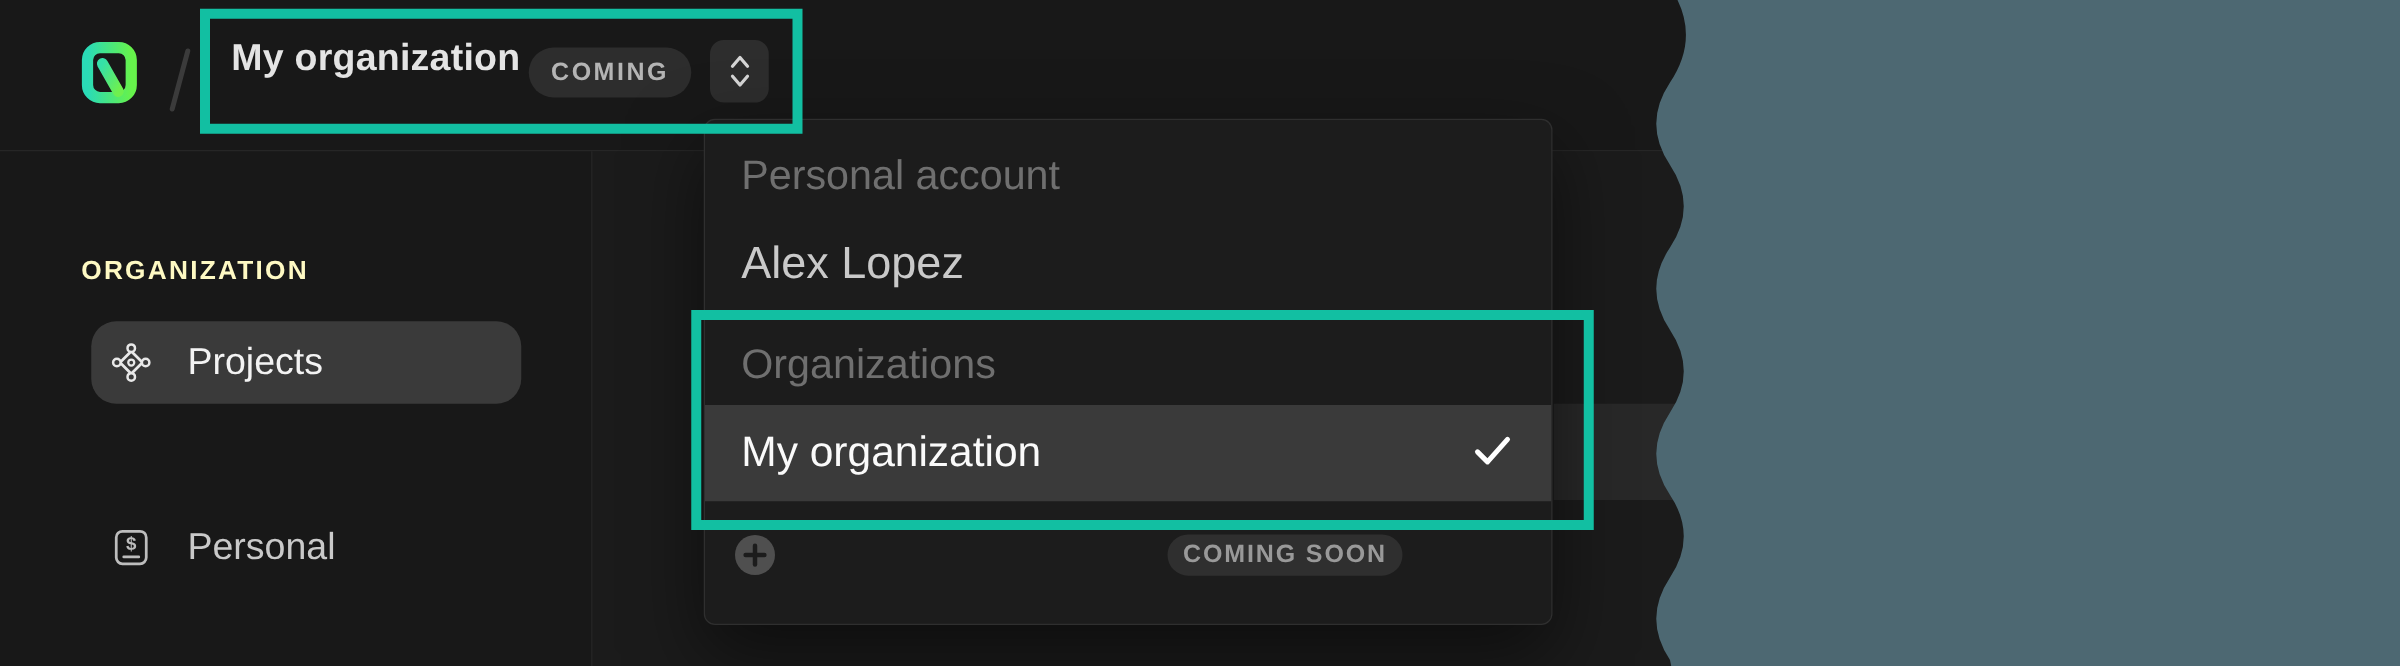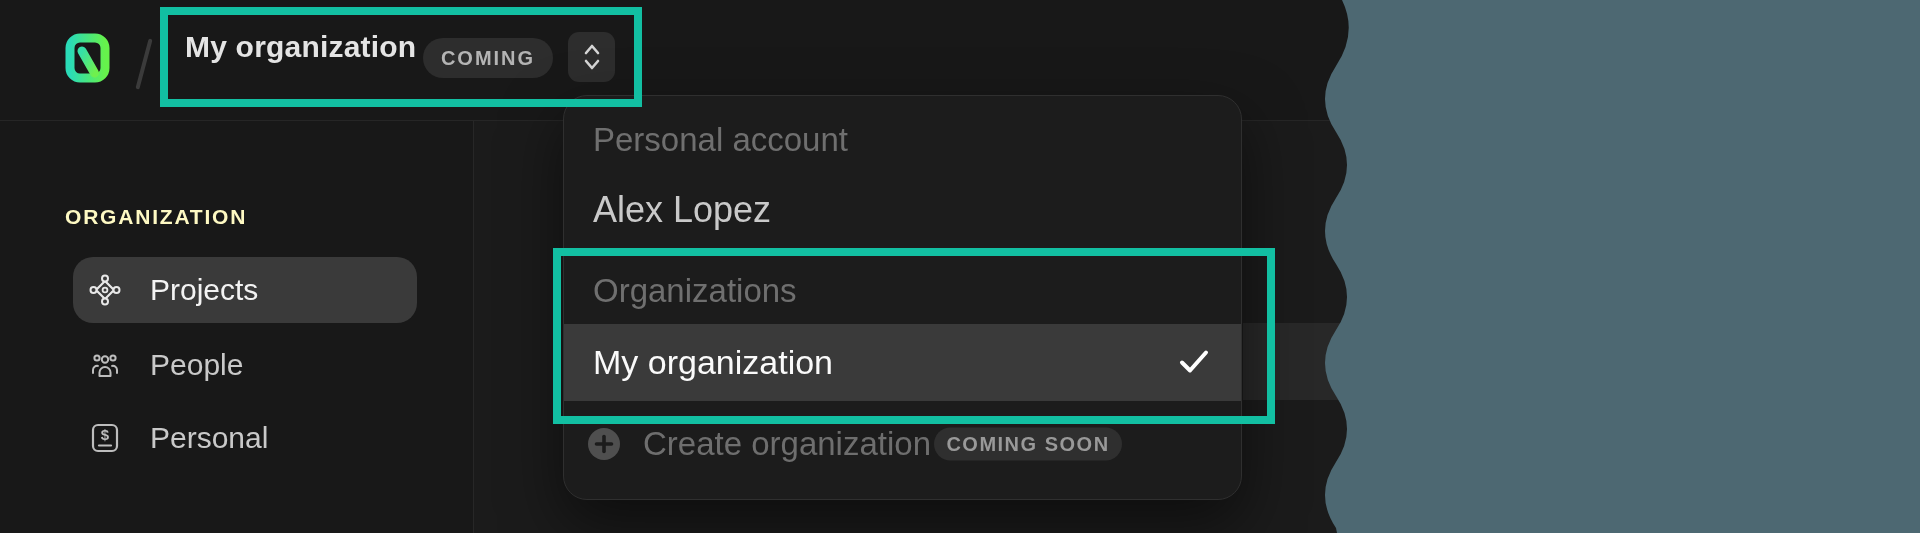--- a/index.html
+++ b/index.html
@@ -42,21 +42,21 @@
     display:flex; align-items:center; cursor:pointer;
   }
   .nav-item .nicon { margin-left:15px; width:34px; height:34px; display:flex; align-items:center; justify-content:center; }
   .nav-item .nlabel { margin-left:28px; font-size:30px; font-weight:500; color:#c9c9c9; }
   .nav-item.active { background:#3a3a3a; }
   .nav-item.active .nlabel { color:#f3f3f3; }
   .side-divider { position:absolute; left:473px; top:121px; width:1px; height:412px; background:#272727; }
   
   .panel {
     position:absolute; left:563px; top:95px; width:679px; height:405px;
-    background:#1c1c1c; border:1px solid #2f2f2f; border-radius:24px;
+    background:#1c1c1c; border:1px solid #2f2f2f; border-radius:9px;
     box-shadow:0 24px 60px rgba(0,0,0,.5); z-index:3;
   }
   .prow { position:absolute; left:0; width:100%; display:flex; align-items:center; }
   .prow .ptext { padding-left:29px; }
   .row-section { color:#6f6f6f; font-size:33px; font-weight:400; }
   .row-item   { color:#c9c9c9; font-size:36px; font-weight:400; cursor:pointer; }
   .row-selected {
     background:#3a3a3a; color:#fafafa; font-size:34px; font-weight:500; cursor:pointer;
   }
   .check { position:absolute; right:32px; top:50%; transform:translateY(-50%); }
@@ -126,33 +126,20 @@
         <circle cx="17" cy="5.5" r="3" fill="#3a3a3a" stroke="#e8e8e8" stroke-width="2"></circle>
         <circle cx="28.5" cy="17" r="3" fill="#3a3a3a" stroke="#e8e8e8" stroke-width="2"></circle>
         <circle cx="17" cy="28.5" r="3" fill="#3a3a3a" stroke="#e8e8e8" stroke-width="2"></circle>
         <circle cx="5.5" cy="17" r="3" fill="#3a3a3a" stroke="#e8e8e8" stroke-width="2"></circle>
         <circle cx="17" cy="17" r="2.4" fill="none" stroke="#e8e8e8" stroke-width="1.8"></circle>
       </svg>
     </span>
     <span class="nlabel">Projects</span>
   </div>
 
-  <div class="nav-item" style="top:332px">
-    <span class="nicon">
-      <svg width="34" height="34" viewBox="0 0 34 34">
-        <circle cx="9" cy="10" r="2.6" fill="none" stroke="#bdbdbd" stroke-width="2"></circle>
-        <circle cx="25" cy="10" r="2.6" fill="none" stroke="#bdbdbd" stroke-width="2"></circle>
-        <circle cx="17" cy="11.5" r="3.2" fill="none" stroke="#bdbdbd" stroke-width="2"></circle>
-        <path d="M11.5 28 V24.5 a5.5 5.5 0 0 1 11 0 V28 Z" fill="none" stroke="#bdbdbd" stroke-width="2" stroke-linejoin="round"></path>
-        <path d="M5 25 v-3 a4.2 4.2 0 0 1 5 -4.1" fill="none" stroke="#bdbdbd" stroke-width="2" stroke-linecap="round"></path>
-        <path d="M29 25 v-3 a4.2 4.2 0 0 0 -5 -4.1" fill="none" stroke="#bdbdbd" stroke-width="2" stroke-linecap="round"></path>
-      </svg>
-    </span>
-    <span class="nlabel">People</span>
-  </div>
 
   <div class="nav-item" style="top:405px">
     <span class="nicon">
       <svg width="34" height="34" viewBox="0 0 34 34">
         <rect x="5" y="4" width="24" height="26" rx="5" fill="none" stroke="#bdbdbd" stroke-width="2.2"></rect>
         <text x="17" y="19" text-anchor="middle" font-family="Liberation Sans, sans-serif" font-size="15" font-weight="700" fill="#bdbdbd">$</text>
         <line x1="11" y1="24.5" x2="23" y2="24.5" stroke="#bdbdbd" stroke-width="2.2" stroke-linecap="round"></line>
       </svg>
     </span>
     <span class="nlabel">Personal</span>
@@ -182,21 +169,20 @@
     </div>
 
     <div class="prow row-create" style="top:314px; height:68px;">
       <span class="plus-wrap">
         <svg width="32" height="32" viewBox="0 0 32 32">
           <circle cx="16" cy="16" r="16" fill="#4f4f4f"></circle>
           <line x1="16" y1="8.5" x2="16" y2="23.5" stroke="#1c1c1c" stroke-width="3.6" stroke-linecap="round"></line>
           <line x1="8.5" y1="16" x2="23.5" y2="16" stroke="#1c1c1c" stroke-width="3.6" stroke-linecap="round"></line>
         </svg>
       </span>
-      <span class="create-label">Create organization</span>
       <span class="soon-pill">
         <span>COMING SOON</span>
       </span>
     </div>
 
   </div>
 
   <div class="anno anno1"></div>
   <div class="anno anno2"></div>
 

